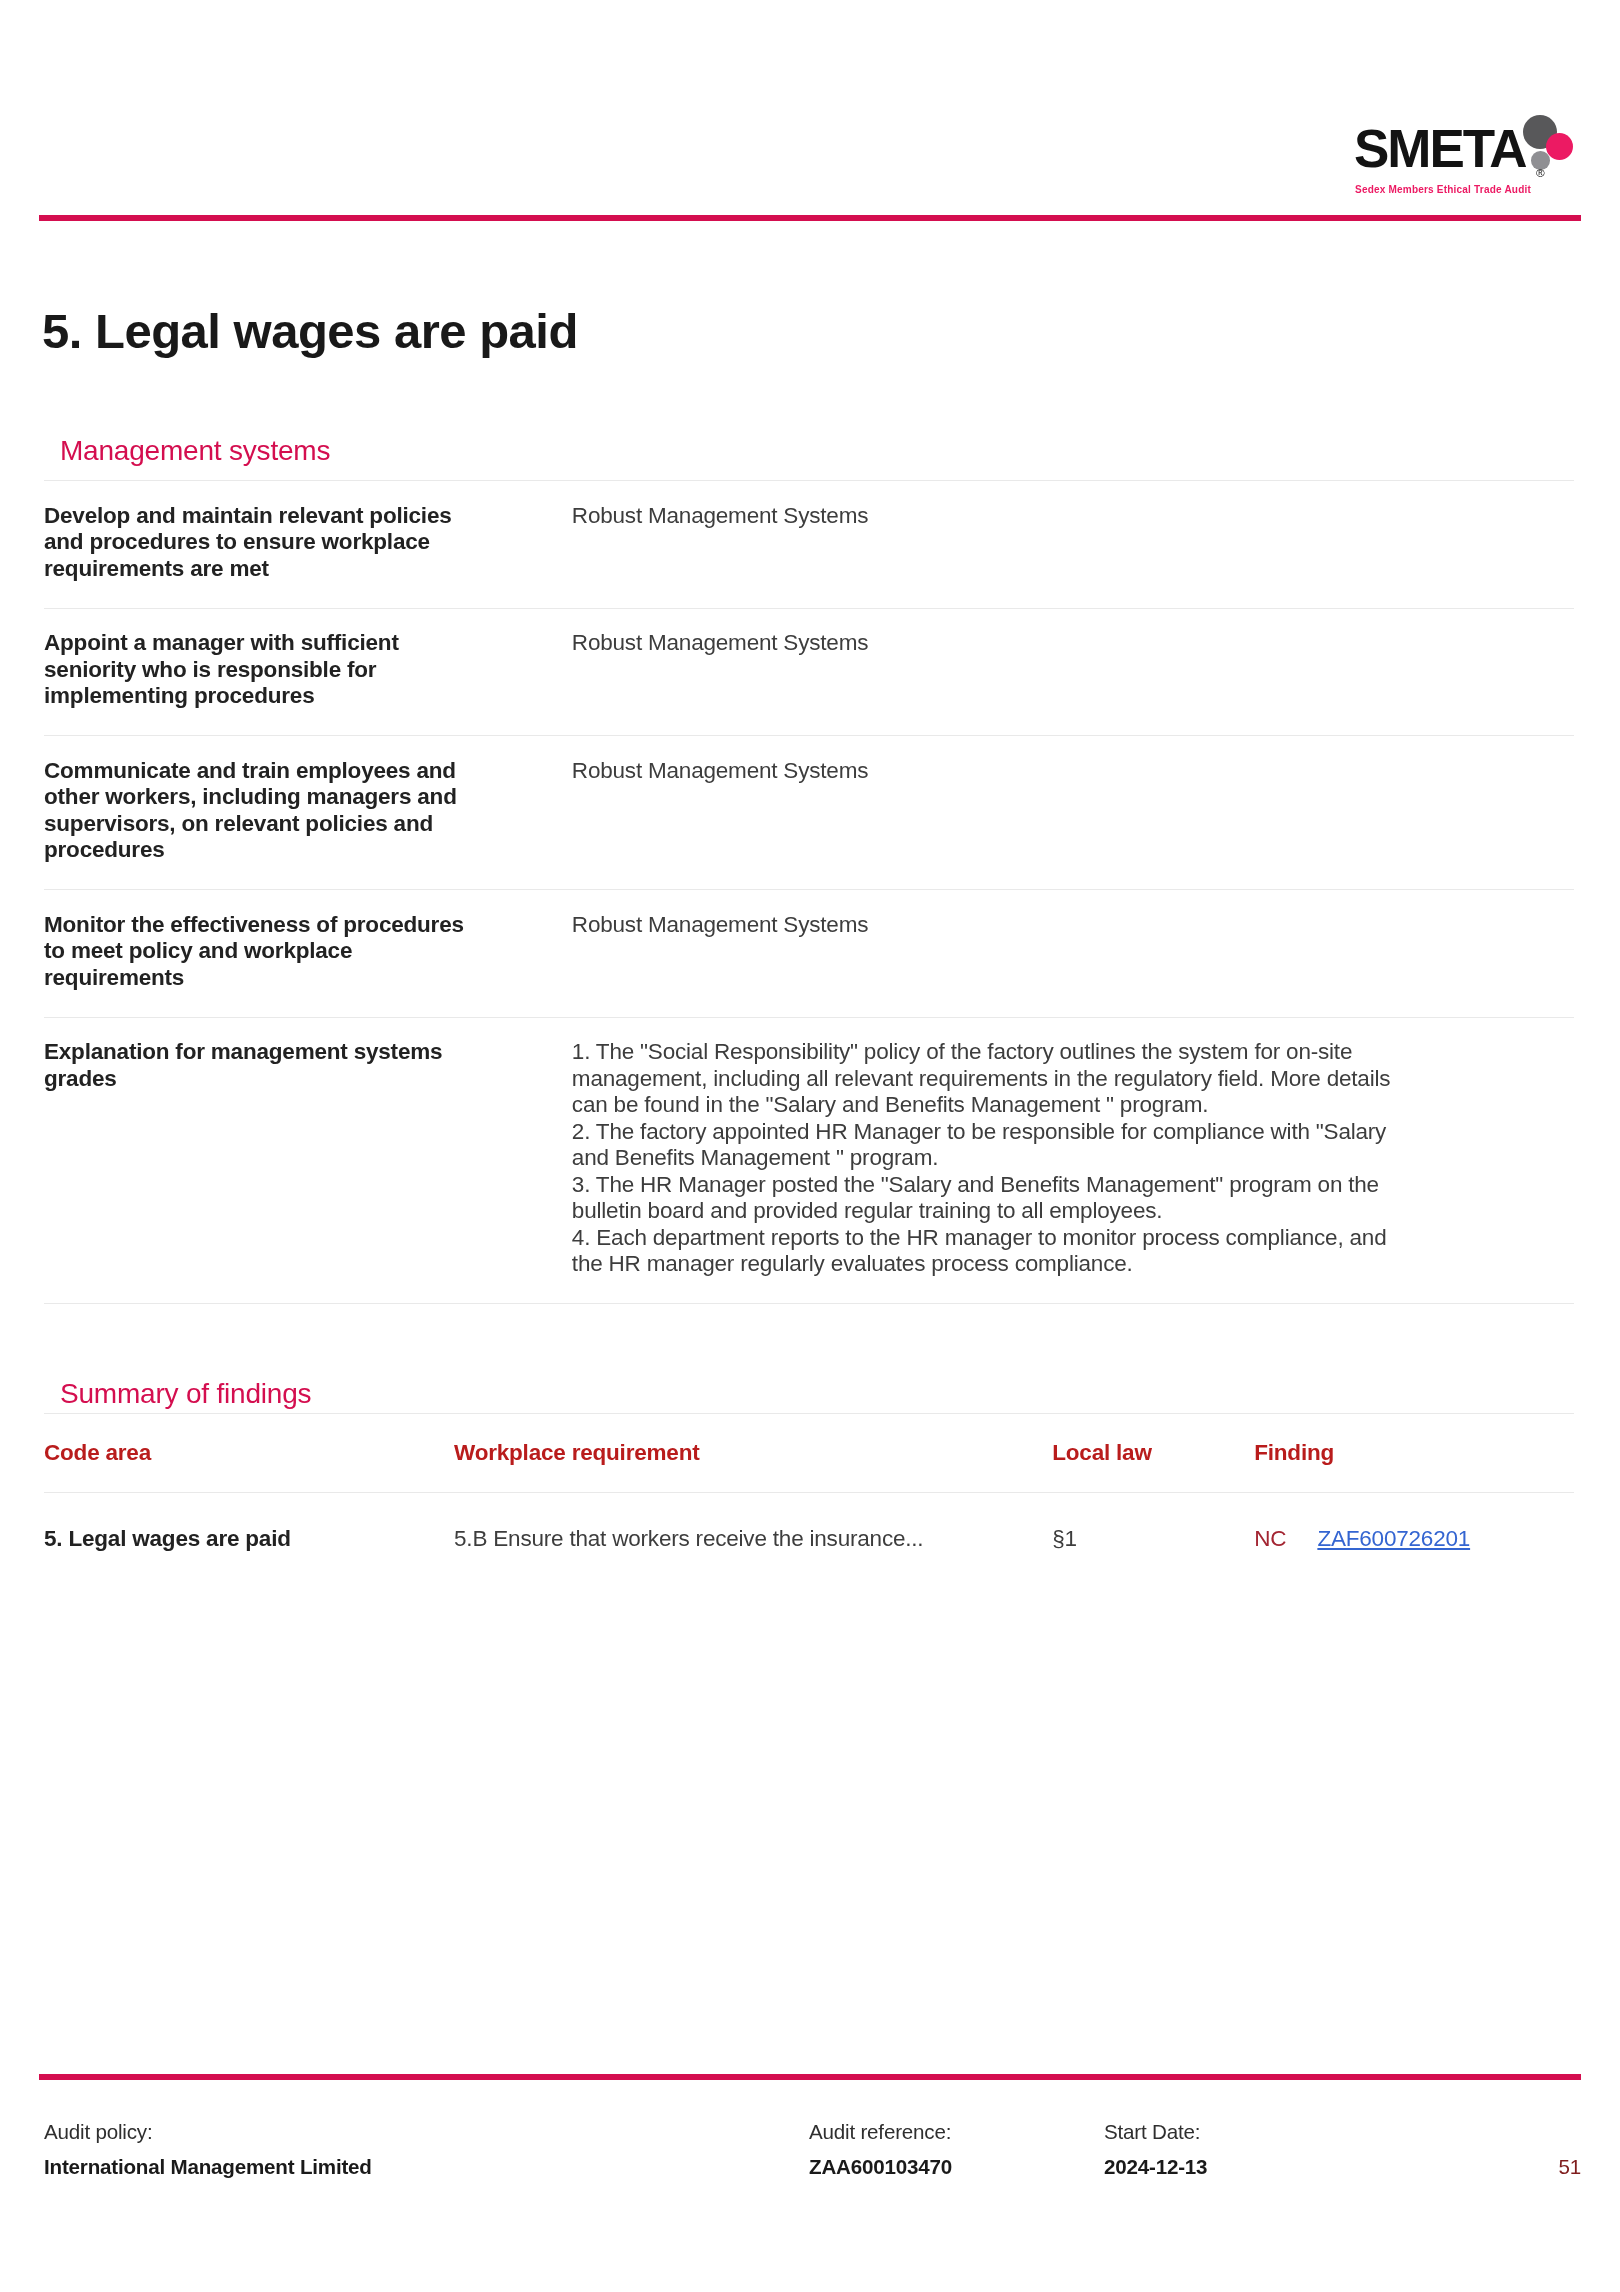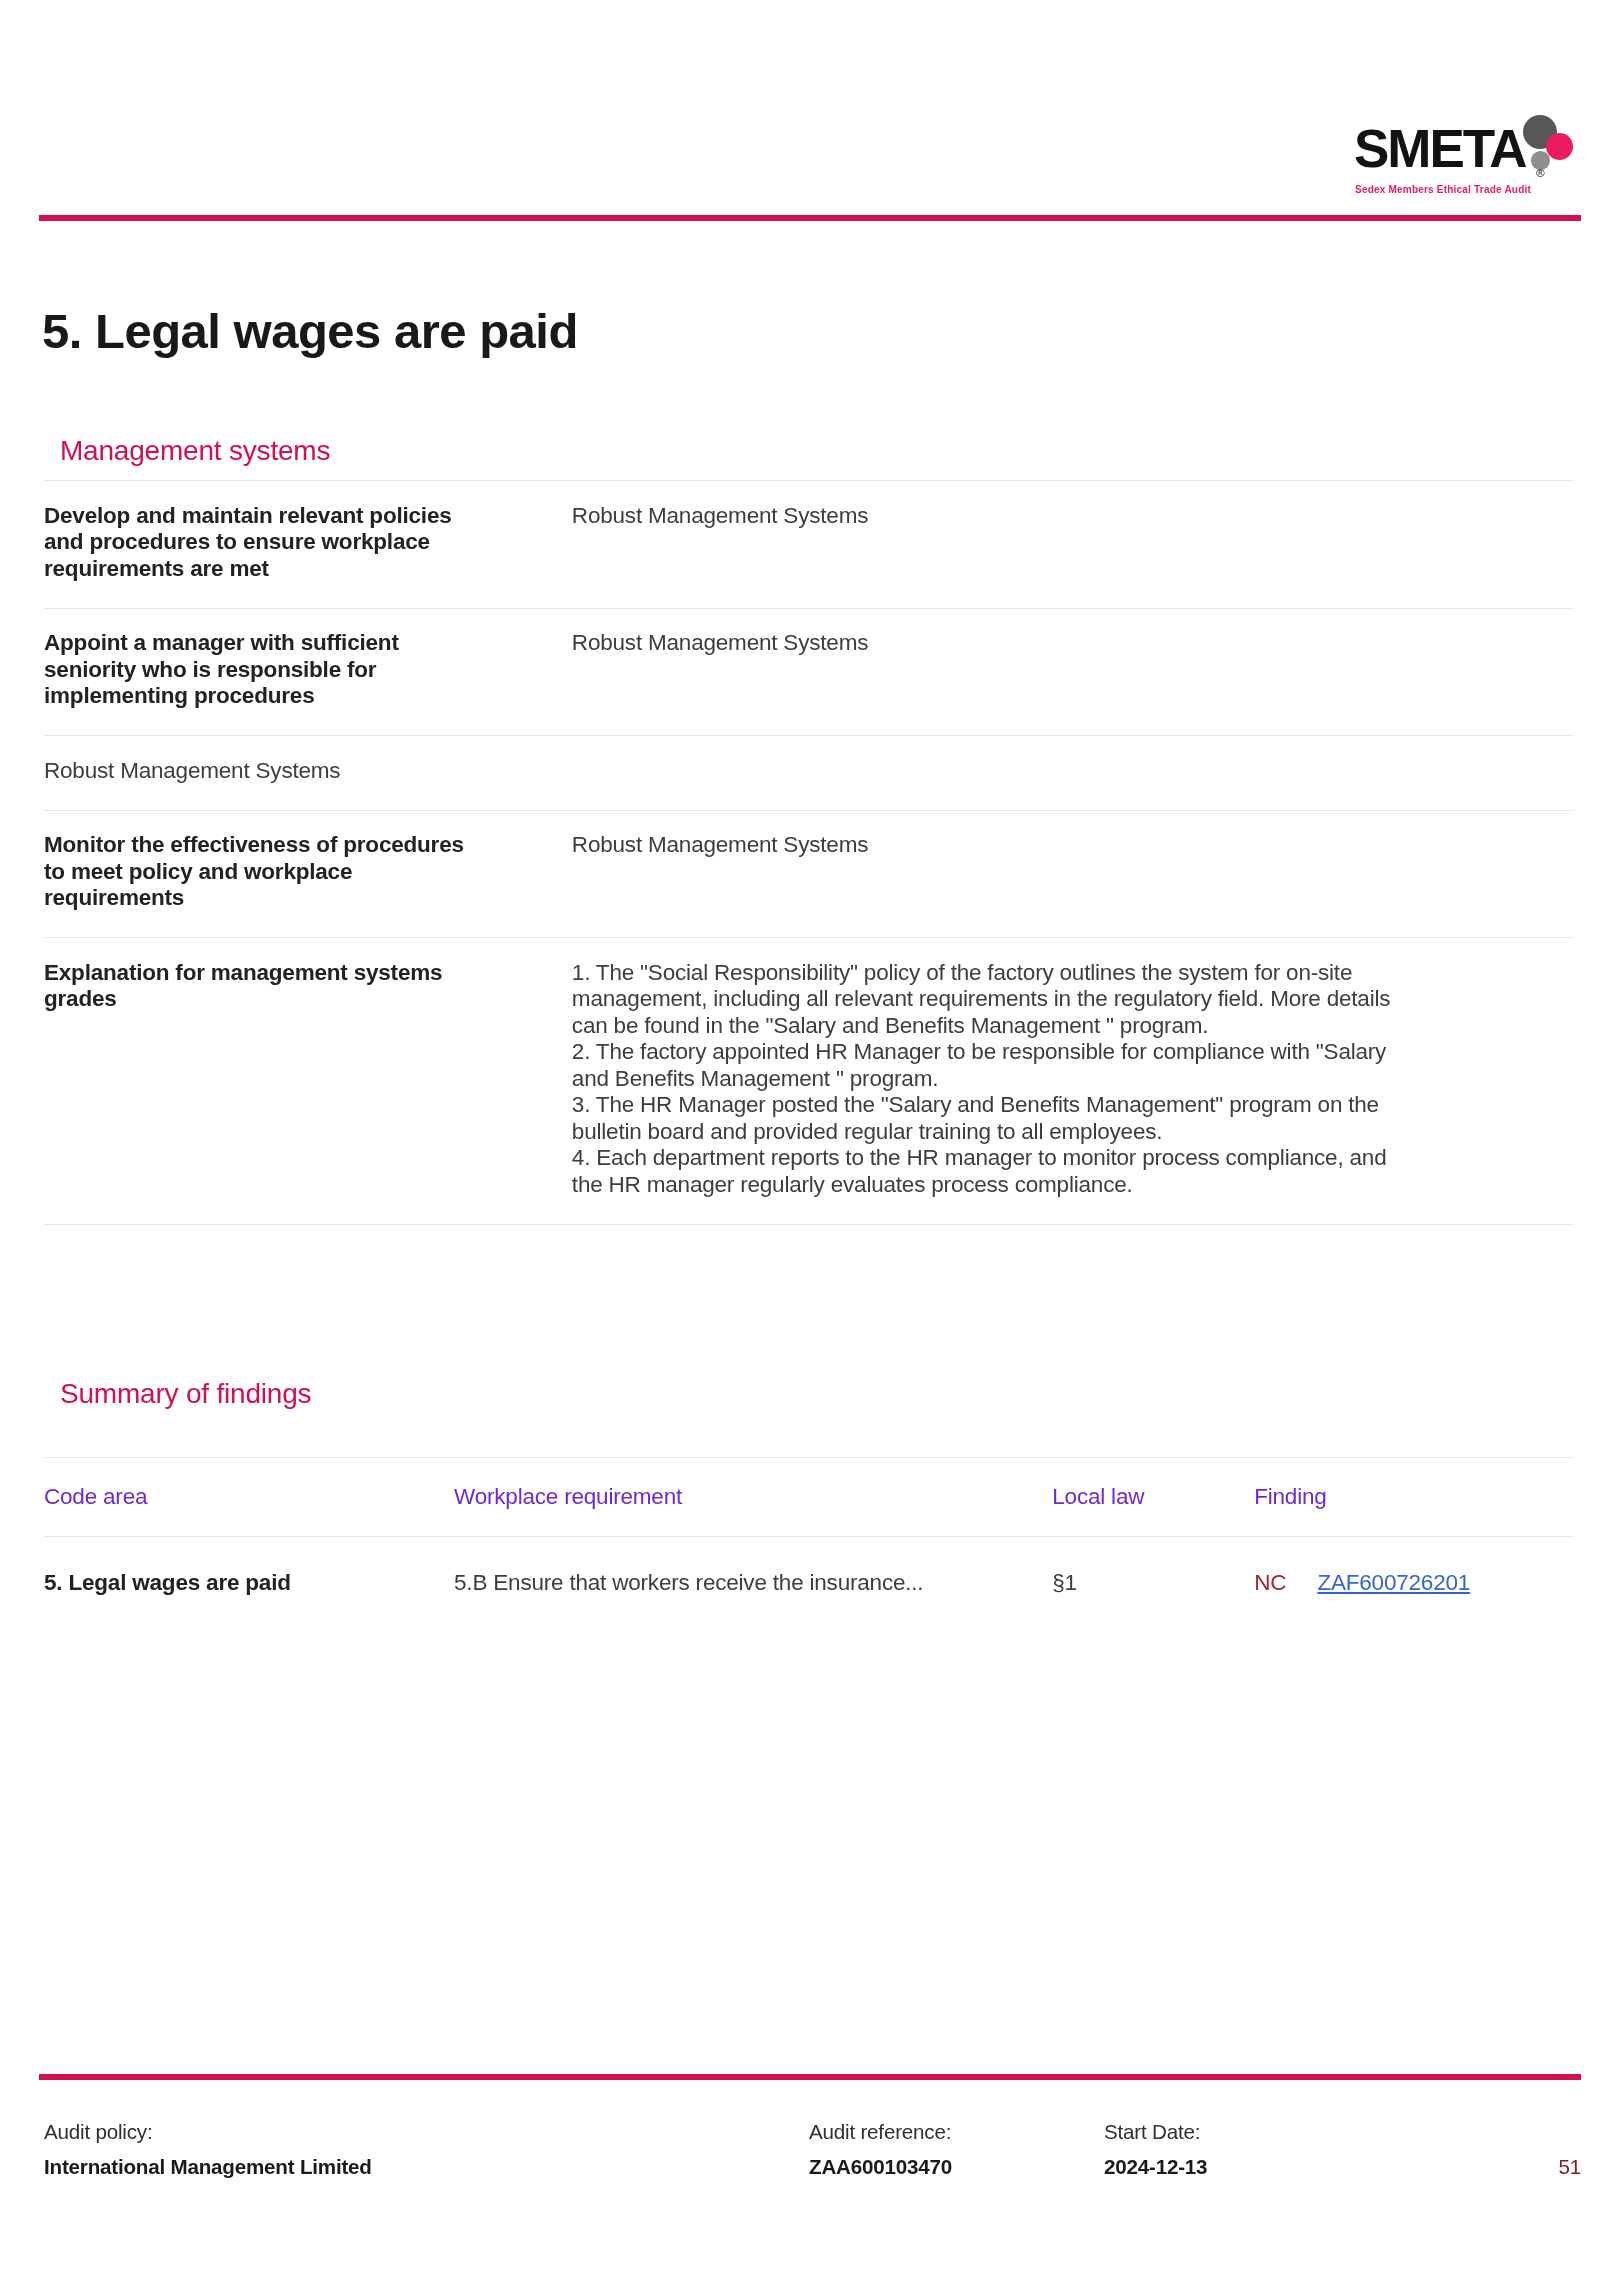--- a/index.html
+++ b/index.html
@@ -62,21 +62,21 @@
   .ms-value {
     box-sizing: border-box; width: 65.5%;
     font-size: 22.5px; line-height: 26.5px; color: #3d3d3d;
     white-space: pre-line;
   }
 
   
   .sum-table { position: absolute; left: 44px; top: 1413px; width: 1530px; font-size: 22.5px; }
   .sum-header {
     display: flex; border-top: 1px solid #e9e9e9; border-bottom: 1px solid #e9e9e9;
-    padding: 25.5px 0 26.5px 0; font-weight: 400; color: #6d28d9; margin-top: 44px;
+    padding: 25.5px 0 26.5px 0; font-weight: 700; color: #b91c1c;
   }
   .sum-row { display: flex; padding-top: 33px; color: #3d3d3d; }
   .c1 { box-sizing: border-box; width: 26.8%; padding-right: 19.6px; }
   .c2 { box-sizing: border-box; width: 39.1%; padding-right: 19.6px; }
   .c3 { box-sizing: border-box; width: 13.2%; padding-right: 9.8px; }
   .c4 { box-sizing: border-box; width: 20.9%; }
   .sum-row .c1 { font-weight: 700; color: #222222; }
   .nc { color: var(--nc_red); }
   .flink { color: var(--link_blue); text-decoration: underline; margin-left: 25px; text-align: center; }
 
@@ -117,20 +117,24 @@
 requirements are met</div>
       <div class="ms-value">Robust Management Systems</div>
     </div>
     <div class="ms-row">
       <div class="ms-label">Appoint a manager with sufficient
 seniority who is responsible for
 implementing procedures</div>
       <div class="ms-value">Robust Management Systems</div>
     </div>
     <div class="ms-row">
+      <div class="ms-label">Communicate and train employees and
+other workers, including managers and
+supervisors, on relevant policies and
+procedures</div>
       <div class="ms-value">Robust Management Systems</div>
     </div>
     <div class="ms-row">
       <div class="ms-label">Monitor the effectiveness of procedures
 to meet policy and workplace
 requirements</div>
       <div class="ms-value">Robust Management Systems</div>
     </div>
     <div class="ms-row">
       <div class="ms-label">Explanation for management systems

